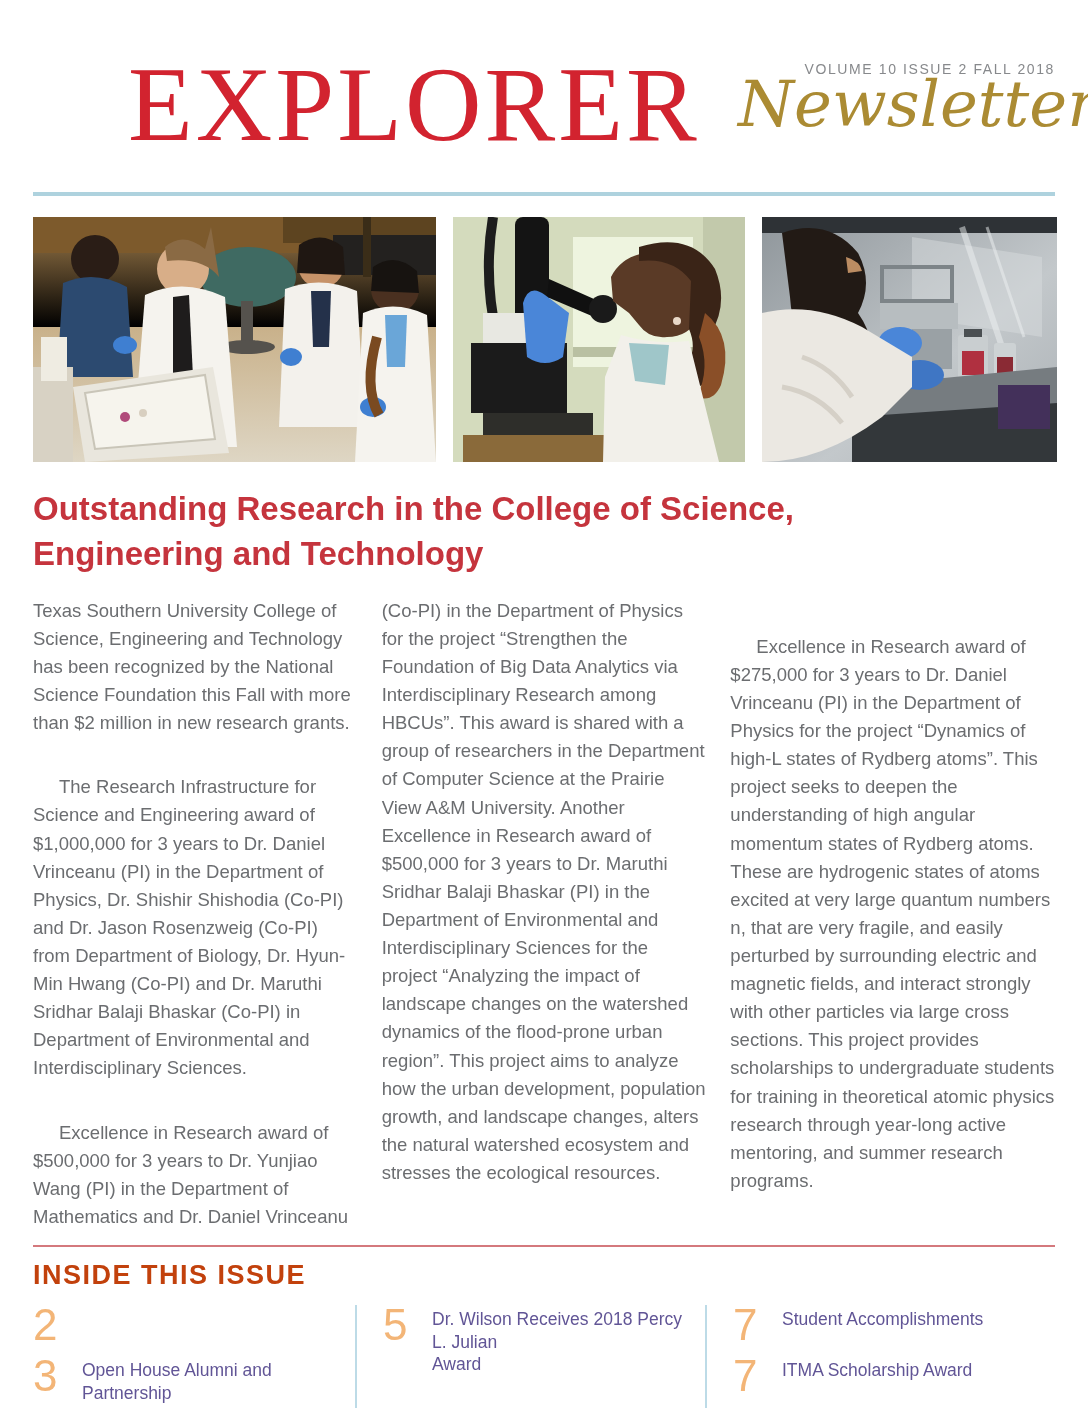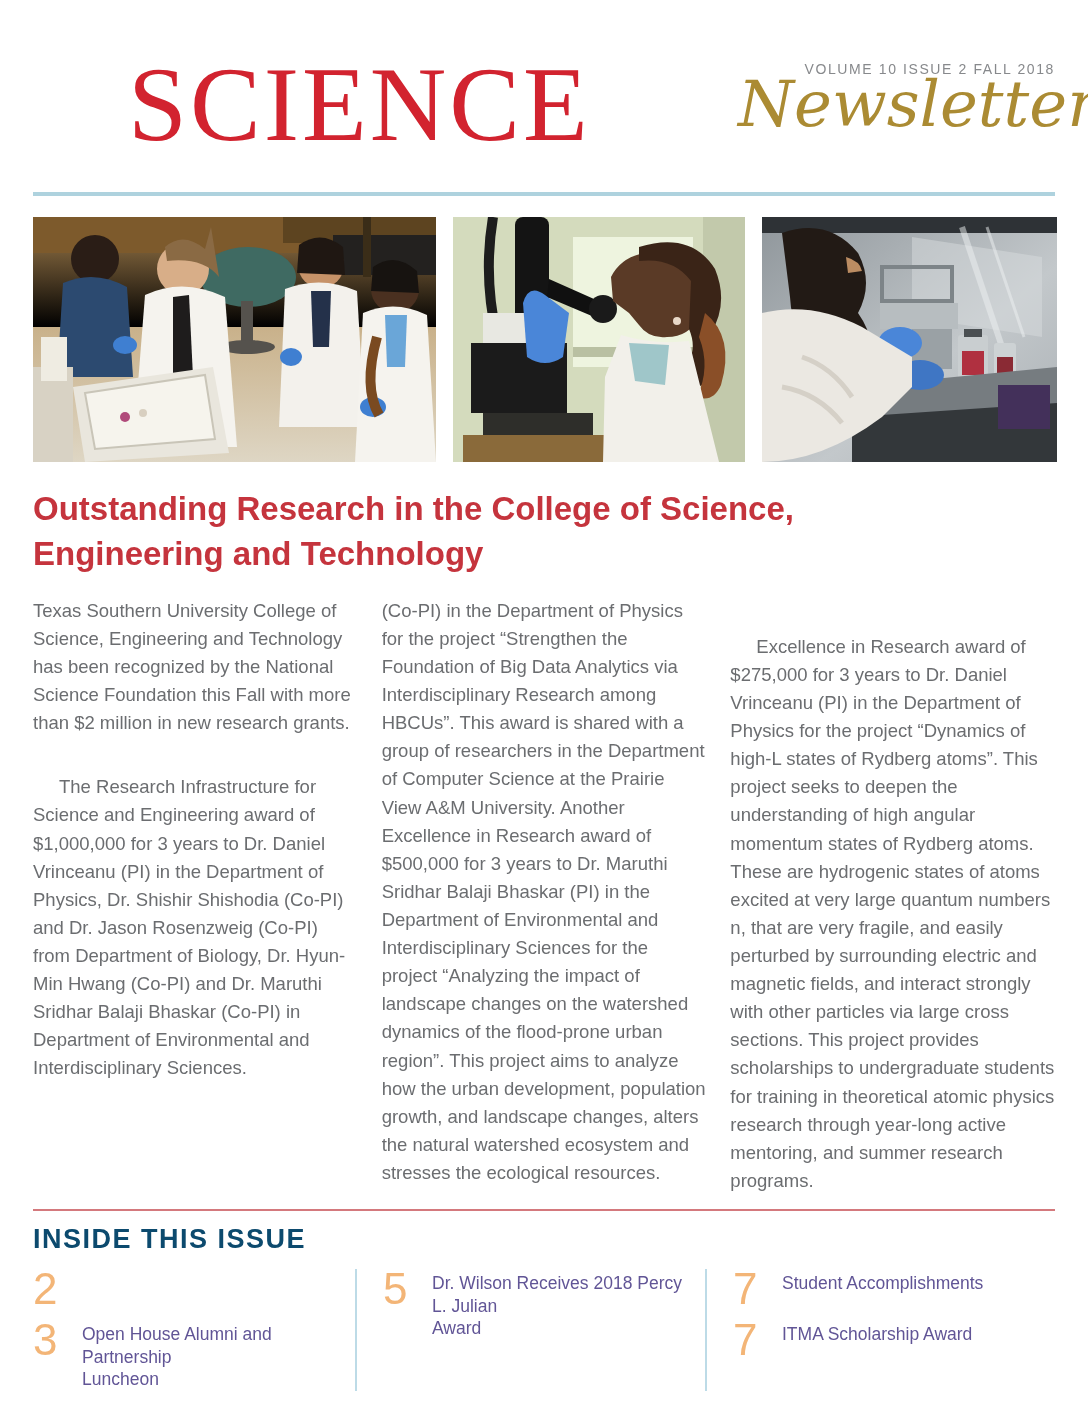--- a/index.html
+++ b/index.html
@@ -29,36 +29,36 @@
 
   
   .headline { margin:25px 33px 0; font-size:33px; line-height:1.36; color:#c5343d; white-space:pre-line; font-weight:700; }
   .cols { display:flex; gap:24px; margin:20px 33px 0; }
   .col { flex:1; font-size:18.5px; line-height:1.52; color:#6b6d70; }
   .col p { margin:0; }
   .col p.indent { text-indent:26px;margin-top:36px; }
 
   
   .rule-red-soft { border-top:2px solid #d4797d; margin:14px 33px 0; }
-  .inside-heading { margin:13px 33px 0; font-size:27px; font-weight:700; letter-spacing:1.5px; color:#0c4a6e; }
+  .inside-heading { margin:13px 33px 0; font-size:27px; font-weight:700; letter-spacing:1.5px; color:#c2410c; }
   .toc { display:flex; margin:14px 33px 0; }
   .toc-col { flex:1; display:flex; flex-direction:column; gap:5px; padding-right:22px; }
   .toc-col + .toc-col { border-left:2px solid #bddbe7; padding-left:26px; }
   .toc-item { display:flex; gap:15px; align-items:flex-start; min-height:46px; }
   .toc-num { flex:none; width:34px; font-size:44px; line-height:0.92; color:#f3b577; }
   .toc-text { padding-top:3px; font-size:17.5px; line-height:1.3; color:#615596; white-space:pre-line; }
 </style>
 </head>
 <body>
 
 <div class="page">
 
   <div class="masthead">
     <div class="volume-line">VOLUME 10  ISSUE 2  FALL 2018</div>
-    <div class="brand-main">SCIENCE</div>
+    <div class="brand-main">EXPLORER</div>
     <div class="brand-script">Newsletter</div>
   </div>
 
   <div class="rule-blue"></div>
   <div class="rule-blue"></div>
 
   <div class="photos">
 
     <div class="photo photo-1" title="students and instructor examining equipment in a biology lab">
       <svg viewBox="0 0 403 245" preserveAspectRatio="none">
@@ -178,20 +178,21 @@
     </div>
   </div>
 
   <h1 class="headline">Outstanding Research in the College of Science,
 Engineering and Technology</h1>
 
   <div class="cols">
     <div class="col">
       <p>Texas Southern University College of Science, Engineering and Technology has been recognized by the National Science Foundation this Fall with more than $2 million in new research grants.</p>
       <p class="indent">The Research Infrastructure for Science and Engineering award of $1,000,000 for 3 years to Dr. Daniel Vrinceanu (PI) in the Department of Physics, Dr. Shishir Shishodia (Co-PI) and Dr. Jason Rosenzweig (Co-PI) from Department of Biology, Dr. Hyun-Min Hwang (Co-PI) and Dr. Maruthi Sridhar Balaji Bhaskar (Co-PI) in Department of Environmental and Interdisciplinary Sciences.</p>
+      <p class="indent">Excellence in Research award of $500,000 for 3 years to Dr. Yunjiao Wang (PI) in the Department of Mathematics and Dr. Daniel Vrinceanu</p>
     </div>
     <div class="col">
       <p>(Co-PI) in the Department of Physics for the project “Strengthen the Foundation of Big Data Analytics via Interdisciplinary Research among HBCUs”. This award is shared with a group of researchers in the Department of Computer Science at the Prairie View A&amp;M University. Another Excellence in Research award of $500,000 for 3 years to Dr. Maruthi Sridhar Balaji Bhaskar (PI) in the Department of Environmental and Interdisciplinary Sciences for the project “Analyzing the impact of landscape changes on the watershed dynamics of the flood-prone urban region”. This project aims to analyze how the urban development, population growth, and landscape changes, alters the natural watershed ecosystem and stresses the ecological resources.</p>
     </div>
     <div class="col">
       <p class="indent">Excellence in Research award of $275,000 for 3 years to Dr. Daniel Vrinceanu (PI) in the Department of Physics for the project “Dynamics of high-L states of Rydberg atoms”. This project seeks to deepen the understanding of high angular momentum states of Rydberg atoms. These are hydrogenic states of atoms excited at very large quantum numbers n, that are very fragile, and easily perturbed by surrounding electric and magnetic fields, and interact strongly with other particles via large cross sections. This project provides scholarships to undergraduate students for training in theoretical atomic physics research through year-long active mentoring, and summer research programs.</p>
     </div>
   </div>
 
   <div class="rule-red-soft"></div>

